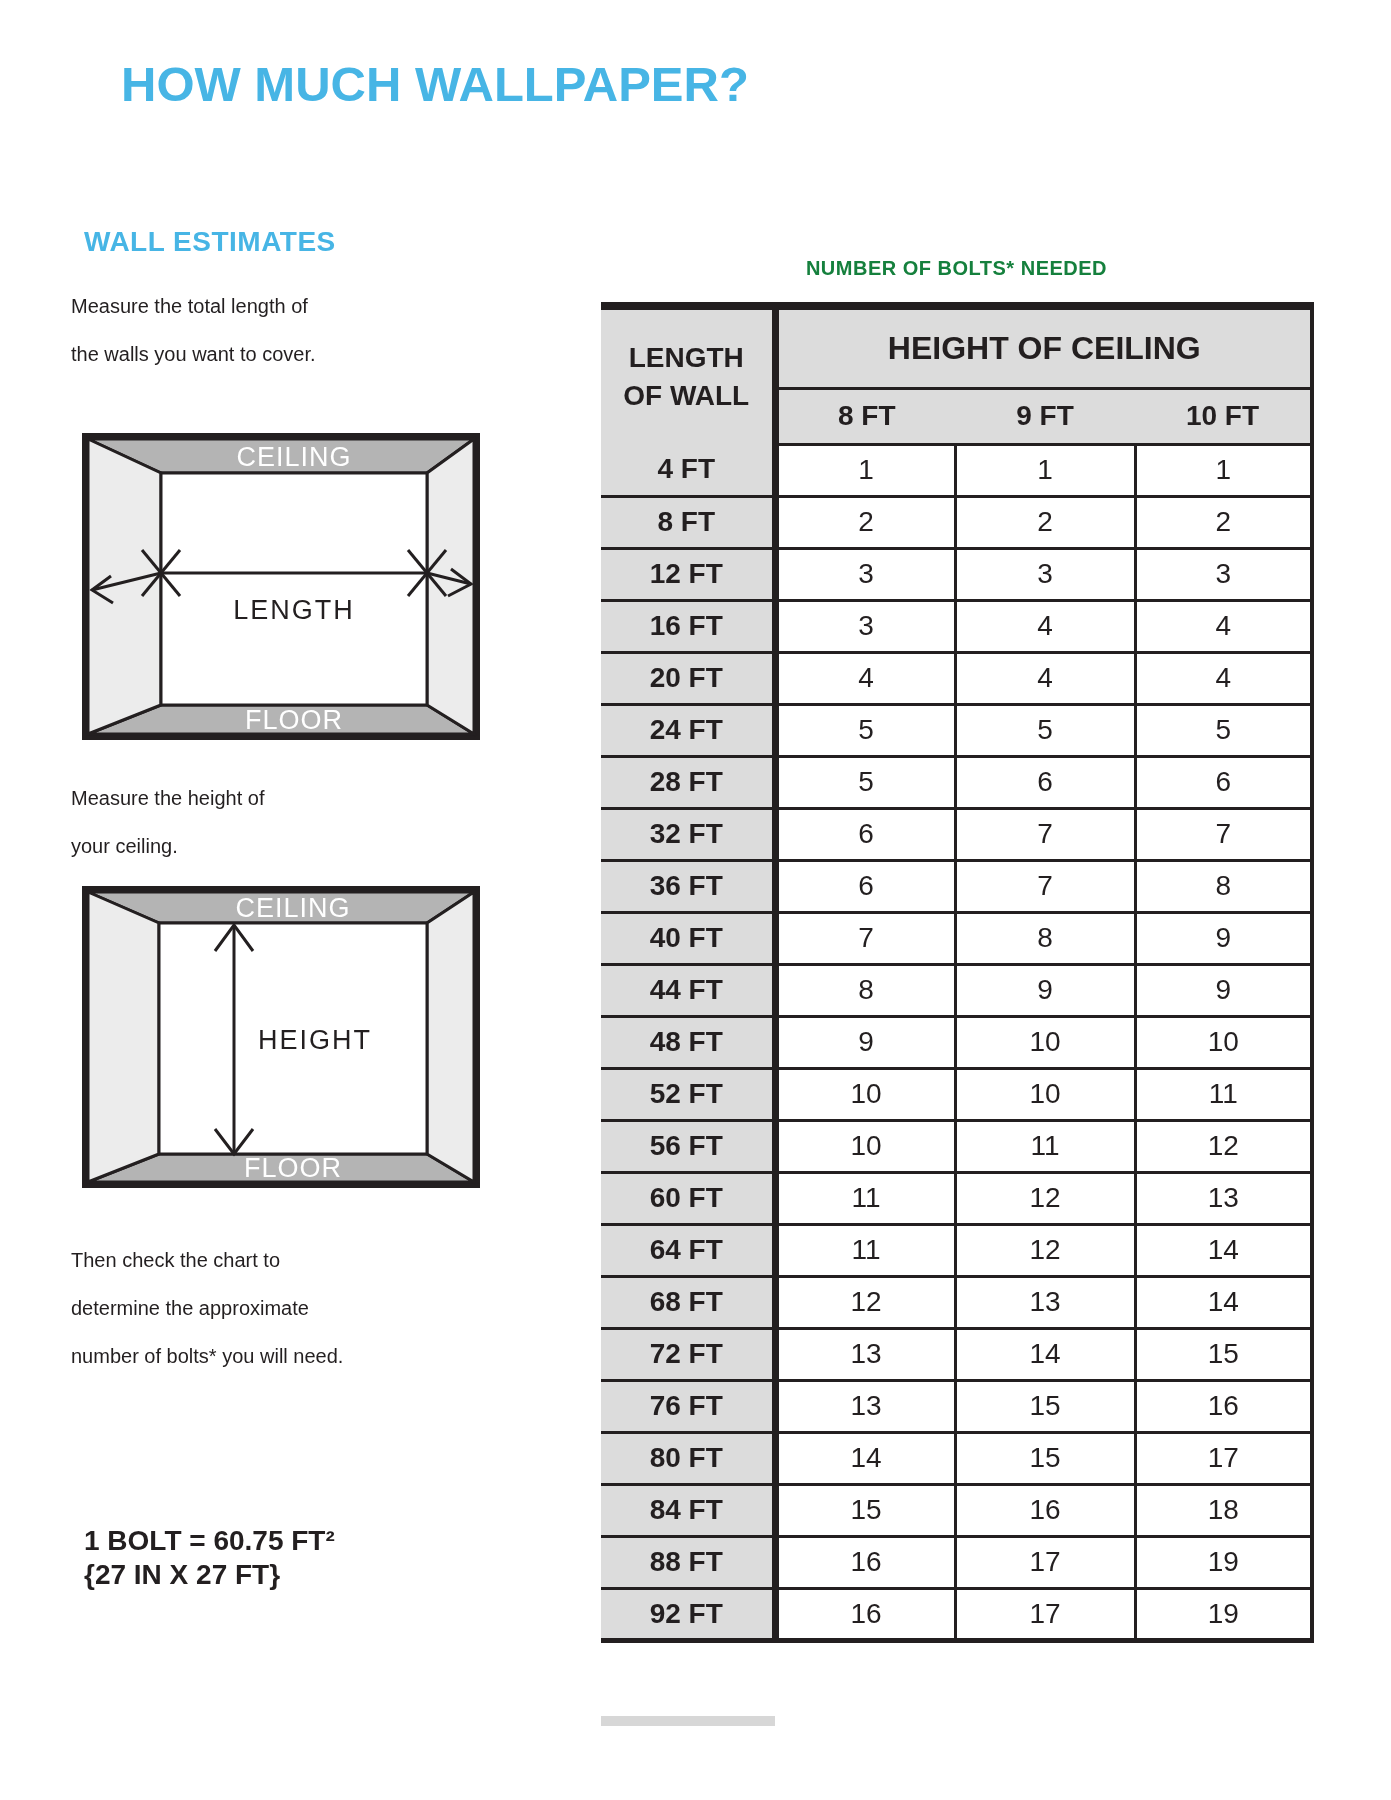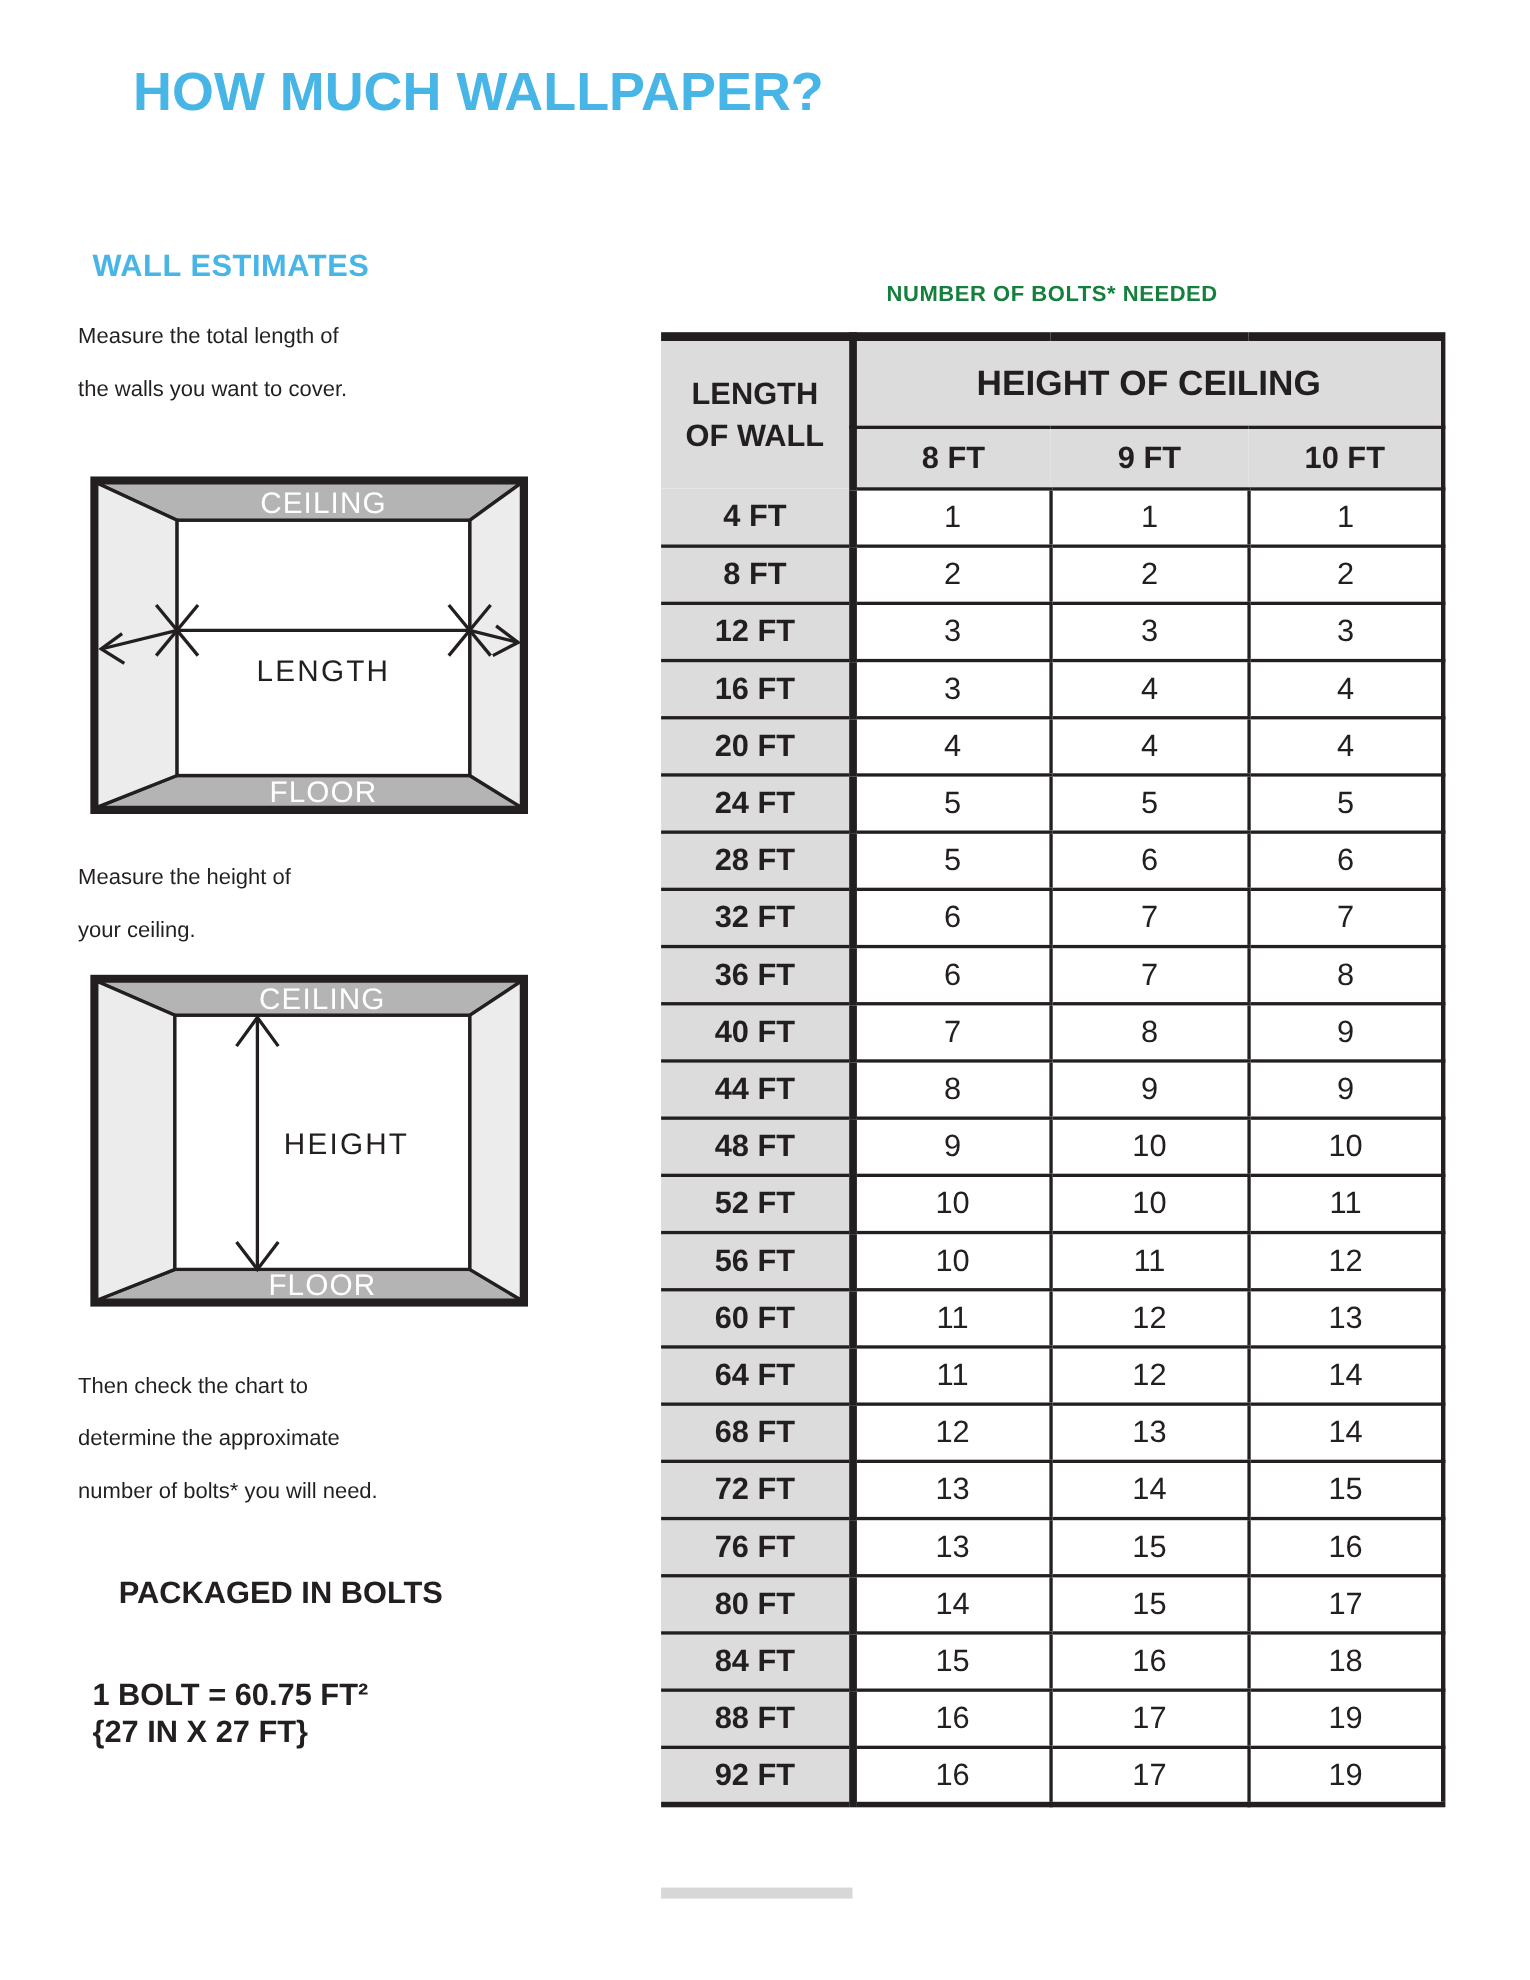--- a/index.html
+++ b/index.html
@@ -162,21 +162,20 @@
     <text x="211" y="31" text-anchor="middle" font-size="27" letter-spacing="1" fill="#ffffff">CEILING</text>
     <text x="211" y="291" text-anchor="middle" font-size="27" letter-spacing="1" fill="#ffffff">FLOOR</text>
     <text x="176" y="163" text-anchor="start" font-size="27" letter-spacing="2" fill="#231f20">HEIGHT</text>
   </svg>
 
   <p class="abs copy step3">Then check the chart to
 determine the approximate
 number of bolts* you will need.</p>
 
   <div class="abs footnote">
-    <div class="fn-line2">PACKAGED IN BOLTS</div>
   </div>
 
   <p class="abs bolt-info">1 BOLT = 60.75 FT²
 {27 IN X 27 FT}</p>
 
   <h2 class="abs table-title">NUMBER OF BOLTS* NEEDED</h2>
 
   <div class="abs table-wrap">
     <table class="bolts">
       <colgroup>

